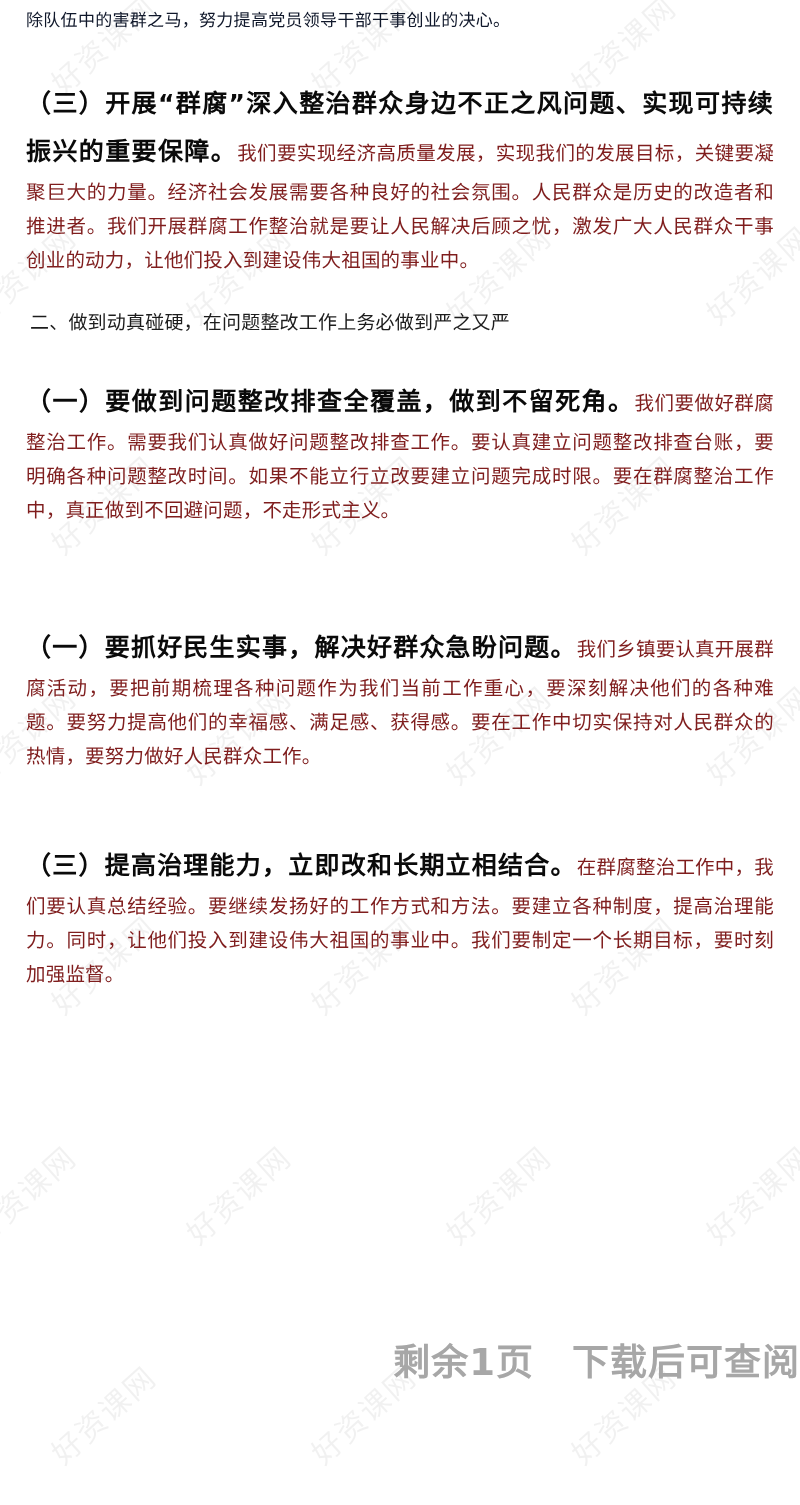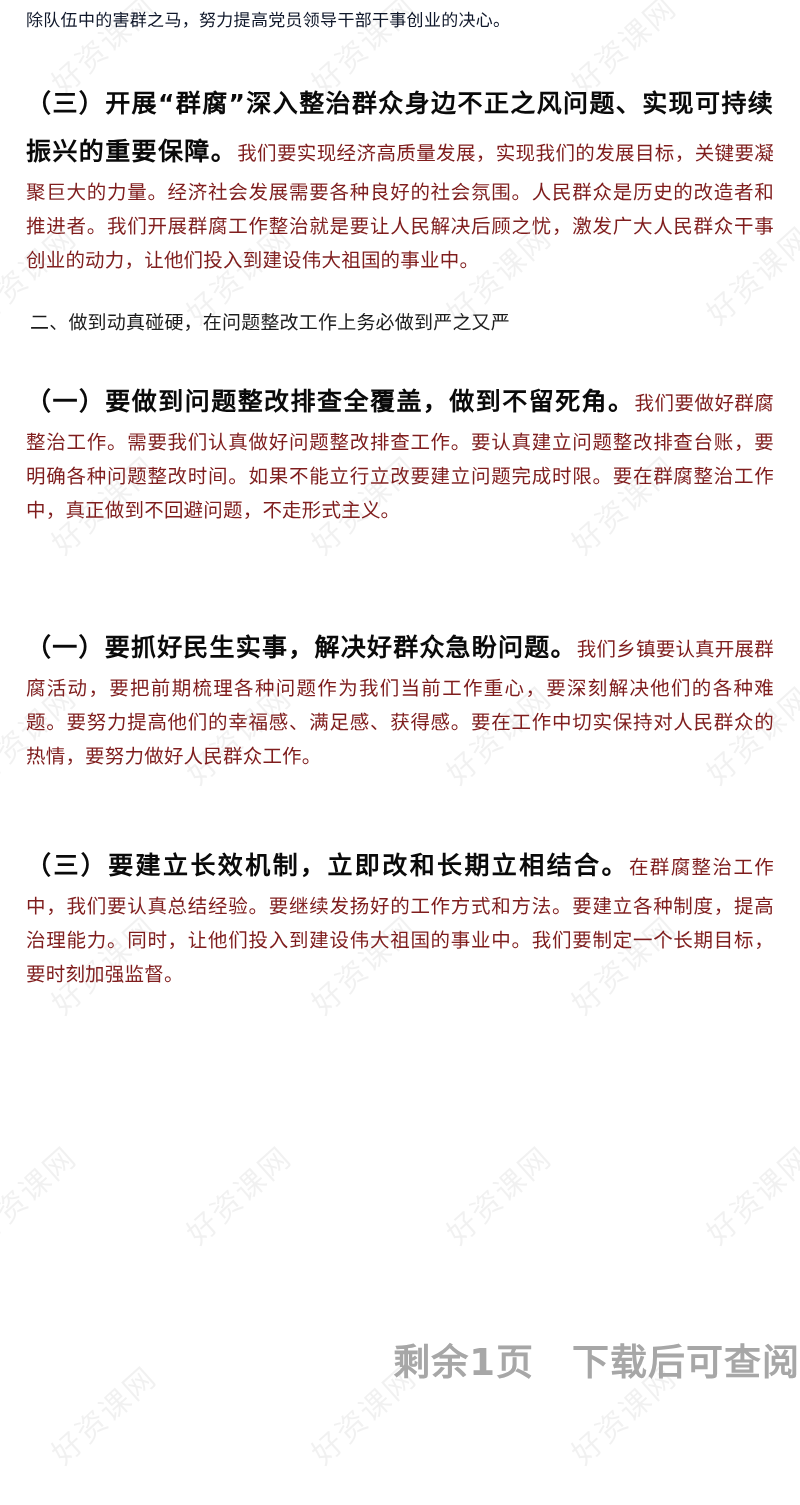--- a/index.html
+++ b/index.html
@@ -181,21 +181,21 @@
     <p class="subsec">
       <span class="hd">（一）要抓好民生实事，解决好群众急盼问题。</span><span class="bd">我们乡镇要认真开展群腐活动，要把前期梳理各种问题作为我们当前工作重心，要深刻解决他们的各种难题。要努力提高他们的幸福感、满足感、获得感。要在工作中切实保持对人民群众的热情，要努力做好人民群众工作。</span>
     </p>
 
     <div class="sp-e blk"></div>
 
 
     <div class="sp-e blk"></div>
 
     <p class="subsec">
-      <span class="hd">（三）要建立长效机制，立即改和长期立相结合。</span><span class="bd">在群腐整治工作中，我们要认真总结经验。要继续发扬好的工作方式和方法。要建立各种制度，提高治理能力。同时，让他们投入到建设伟大祖国的事业中。我们要制定一个长期目标，要时刻加强监督。</span>
+      <span class="hd">（三）提高治理能力，立即改和长期立相结合。</span><span class="bd">在群腐整治工作中，我们要认真总结经验。要继续发扬好的工作方式和方法。要建立各种制度，提高治理能力。同时，让他们投入到建设伟大祖国的事业中。我们要制定一个长期目标，要时刻加强监督。</span>
     </p>
 
   </div>
 
   <div class="footer-notice">
     <span class="txt">剩余1页　下载后可查阅</span>
   </div>
 
 </div>
 

